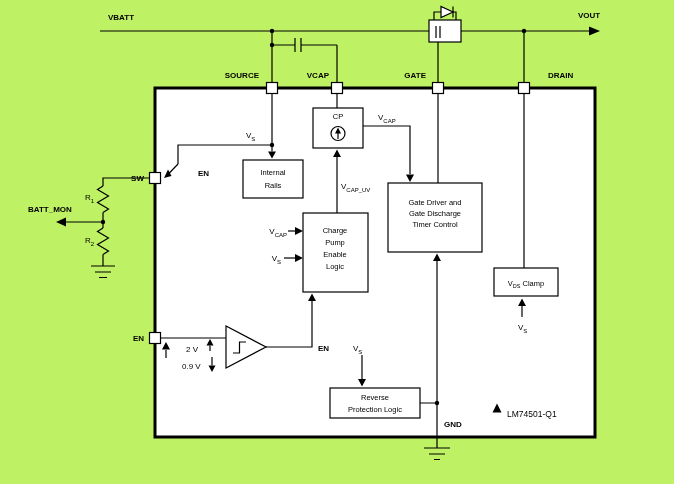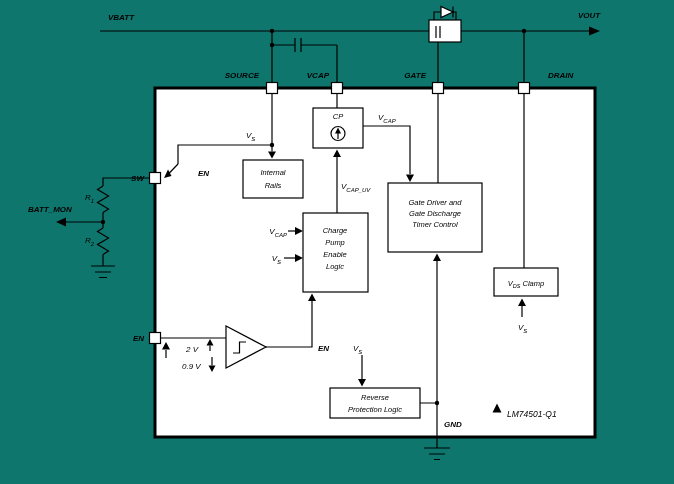--- a/index.html
+++ b/index.html
@@ -1,17 +1,17 @@
 <!DOCTYPE html>
 <html><head>
 <meta charset="utf-8">
 <style>
   html,body{margin:0;padding:0;background:#fff;}
-  .stage{position:relative;width:674px;height:484px;background:#0f766e;overflow:hidden;
-         font-family:"Liberation Sans",sans-serif;font-style:italic;}
+  .stage{position:relative;width:674px;height:484px;background:#bef264;overflow:hidden;
+         font-family:"Liberation Sans",sans-serif;}
   svg{position:absolute;left:0;top:0;}
   .w{stroke:#000;stroke-width:1.2;fill:none;}
   .border{stroke:#000;stroke-width:3;fill:#ffffff;}
   .box{fill:#ffffff;stroke:#000;stroke-width:1.2;}
   .ah{fill:#000;stroke:none;}
   .dot{fill:#000;stroke:none;}
   text{font-family:"Liberation Sans",sans-serif;fill:#000;}
   .t8{font-size:8px;}
   .t85{font-size:8.5px;}
   .t75{font-size:7.5px;}

